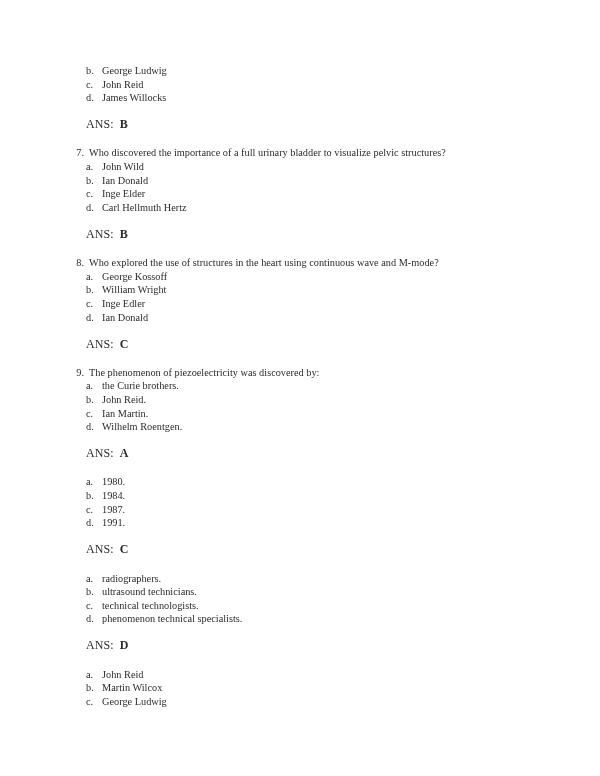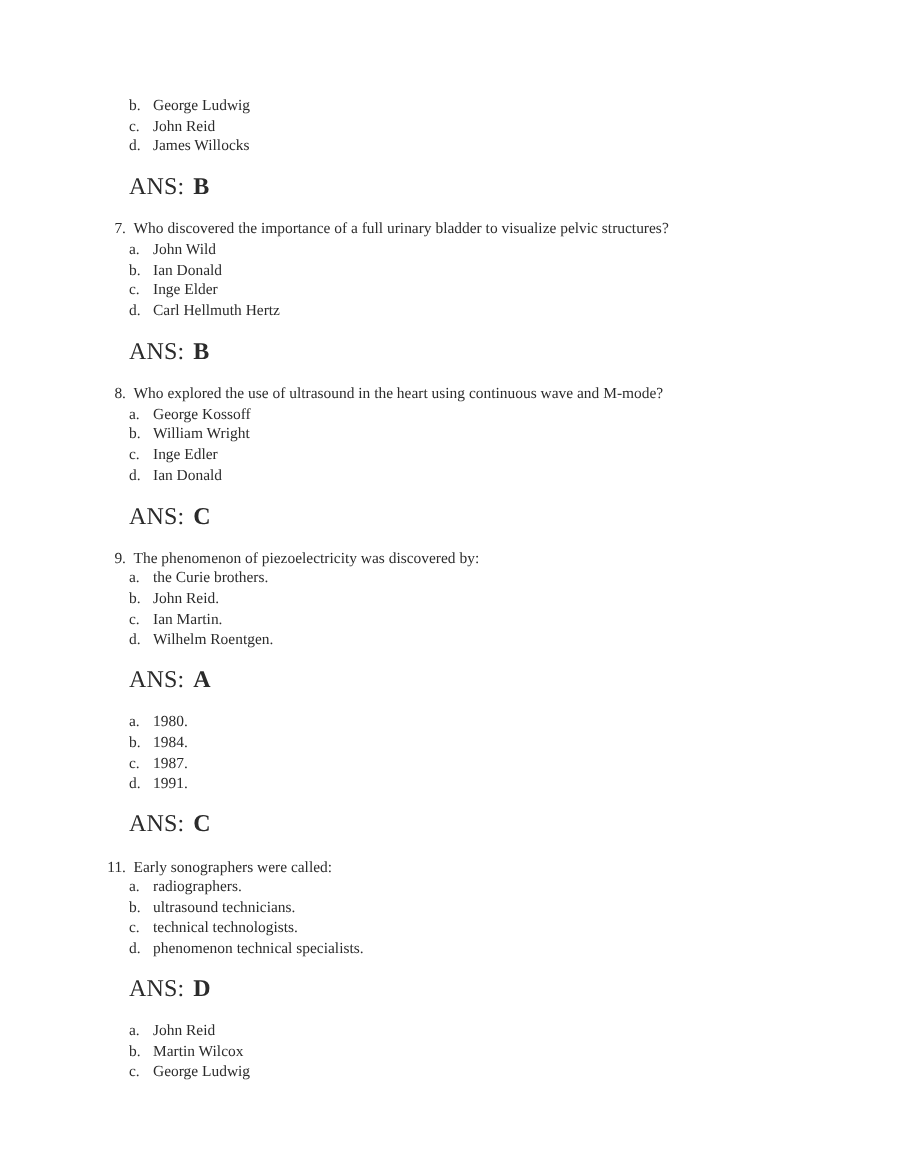--- a/index.html
+++ b/index.html
@@ -85,21 +85,21 @@
     text-align: left;
   }
   .opt-text {
     flex: 1 1 auto;
     padding-left: 6px;
   }
 
   
   .ans-row {
     display: flex;
-    font-size: 16px;
+    font-size: 12px;
     line-height: 13.6px;
     padding-left: 24px;
     margin-top: 13.6px;
   }
   .ans-label {
     letter-spacing: 0.1px;
   }
   .ans-value {
     padding-left: 6px;
     font-weight: 600;
@@ -154,21 +154,21 @@
           </li>
         </ul>
         <div class="ans-row">
           <span class="ans-label">ANS:</span>
           <span class="ans-value">B</span>
         </div>
       </div>
       <div class="question-block">
         <div class="q-row">
           <span class="q-num">8.</span>
-          <span class="q-text">Who explored the use of ultrasound in the heart using continuous wave and M-mode?</span>
+          <span class="q-text">Who explored the use of structures in the heart using continuous wave and M-mode?</span>
         </div>
         <ul class="options">
           <li class="opt-row">
             <span class="opt-letter">a.</span>
             <span class="opt-text">George Kossoff</span>
           </li>
           <li class="opt-row">
             <span class="opt-letter">b.</span>
             <span class="opt-text">William Wright</span>
           </li>
@@ -232,24 +232,20 @@
             <span class="opt-letter">d.</span>
             <span class="opt-text">1991.</span>
           </li>
         </ul>
         <div class="ans-row">
           <span class="ans-label">ANS:</span>
           <span class="ans-value">C</span>
         </div>
       </div>
       <div class="question-block">
-        <div class="q-row">
-          <span class="q-num">11.</span>
-          <span class="q-text">Early sonographers were called:</span>
-        </div>
         <ul class="options">
           <li class="opt-row">
             <span class="opt-letter">a.</span>
             <span class="opt-text">radiographers.</span>
           </li>
           <li class="opt-row">
             <span class="opt-letter">b.</span>
             <span class="opt-text">ultrasound technicians.</span>
           </li>
           <li class="opt-row">

